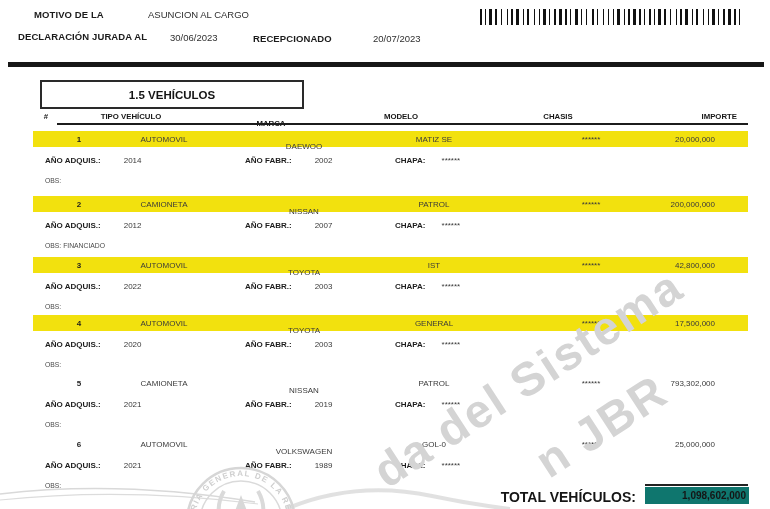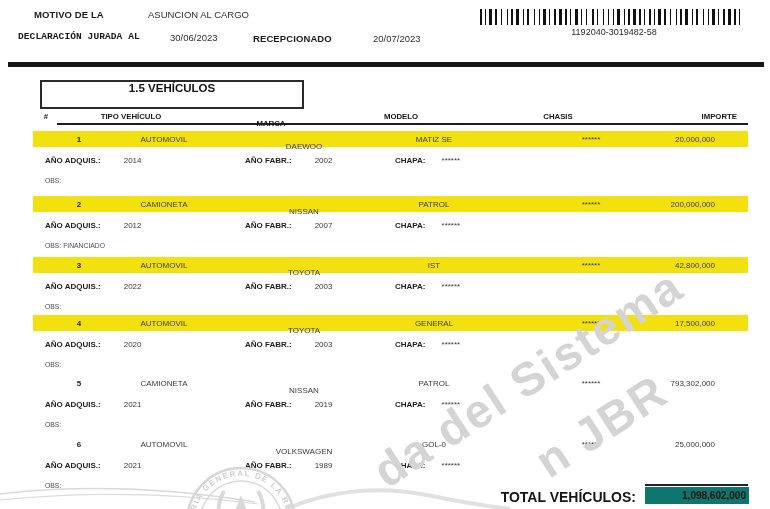--- a/index.html
+++ b/index.html
@@ -17,21 +17,21 @@
   .abs{position:absolute;}
   
   .hdr-label{font-size:9.5px;font-weight:bold;color:#1b1b1b;letter-spacing:.1px;}
   .hdr-val{font-size:9.5px;color:#2f2f2f;}
   #barcode-num{left:480px;top:27px;width:268px;text-align:center;font-size:9px;color:#2b2b2b;}
   #top-rule{left:8px;top:62px;width:756px;height:5px;background:#171717;}
   
   #section-box{
     left:40px;top:80px;width:260px;height:25px;
     border:2px solid #2a2a2a;
-    display:flex;align-items:flex-start;justify-content:center;
+    display:flex;align-items:center;justify-content:center;
     font-size:11.5px;font-weight:bold;color:#141414;
   }
   
   .th{top:112px;font-size:7.8px;font-weight:bold;color:#161616;}
   .c-num{left:33px;width:26px;text-align:center;}
   .c-tipo{left:66px;width:130px;text-align:center;}
   .c-marca{left:206px;width:130px;text-align:center;margin-top:7px;}
   .c-modelo{left:336px;width:130px;text-align:center;}
   .c-chasis{left:495px;width:126px;text-align:center;}
   .c-importe{right:33px;width:140px;text-align:right;}
@@ -66,21 +66,21 @@
   #wm-line1{left:378px;top:448px;font-size:47px;}
   #wm-line2{left:540px;top:438px;font-size:47px;}
   svg{display:block;}
 </style>
 </head>
 <body>
 
 <div id="page">
 
   <div class="abs hdr-label" style="left:14px;top:9px;margin-left:20px;">MOTIVO DE LA</div>
-  <div class="abs hdr-label" style="left:18px;top:31px;font-family:Liberation Mono, monospace;">DECLARACIÓN JURADA AL</div>
+  <div class="abs hdr-label" style="left:18px;top:31px;">DECLARACIÓN JURADA AL</div>
   <div class="abs hdr-val" style="left:148px;top:9px;">ASUNCION AL CARGO</div>
   <div class="abs hdr-val" style="left:170px;top:32px;">30/06/2023</div>
   <div class="abs hdr-label" style="left:253px;top:33px;">RECEPCIONADO</div>
   <div class="abs hdr-val" style="left:373px;top:33px;">20/07/2023</div>
 
   <svg id="barcode" class="abs" style="left:480px;top:9px;" width="268" height="16">
       <rect x="0" y="0" width="2" height="16" fill="#111"></rect>
       <rect x="5" y="0" width="1" height="16" fill="#111"></rect>
       <rect x="9" y="0" width="3" height="16" fill="#111"></rect>
       <rect x="15" y="0" width="2" height="16" fill="#111"></rect>
@@ -124,21 +124,20 @@
       <rect x="216" y="0" width="2" height="16" fill="#111"></rect>
       <rect x="223" y="0" width="1" height="16" fill="#111"></rect>
       <rect x="228" y="0" width="1" height="16" fill="#111"></rect>
       <rect x="232" y="0" width="3" height="16" fill="#111"></rect>
       <rect x="238" y="0" width="1" height="16" fill="#111"></rect>
       <rect x="243" y="0" width="2" height="16" fill="#111"></rect>
       <rect x="248" y="0" width="3" height="16" fill="#111"></rect>
       <rect x="254" y="0" width="2" height="16" fill="#111"></rect>
       <rect x="259" y="0" width="1" height="16" fill="#111"></rect>
     </svg>
-  <div class="abs" id="barcode-num">1192040-3019482-58</div>
 
   <div class="abs" id="top-rule"></div>
 
   <div class="abs" id="section-box">
     <span>1.5 VEHÍCULOS</span>
   </div>
 
   <div class="abs th c-num">#</div>
   <div class="abs th c-tipo">TIPO VEHÍCULO</div>
   <div class="abs th c-marca">MARCA</div>

